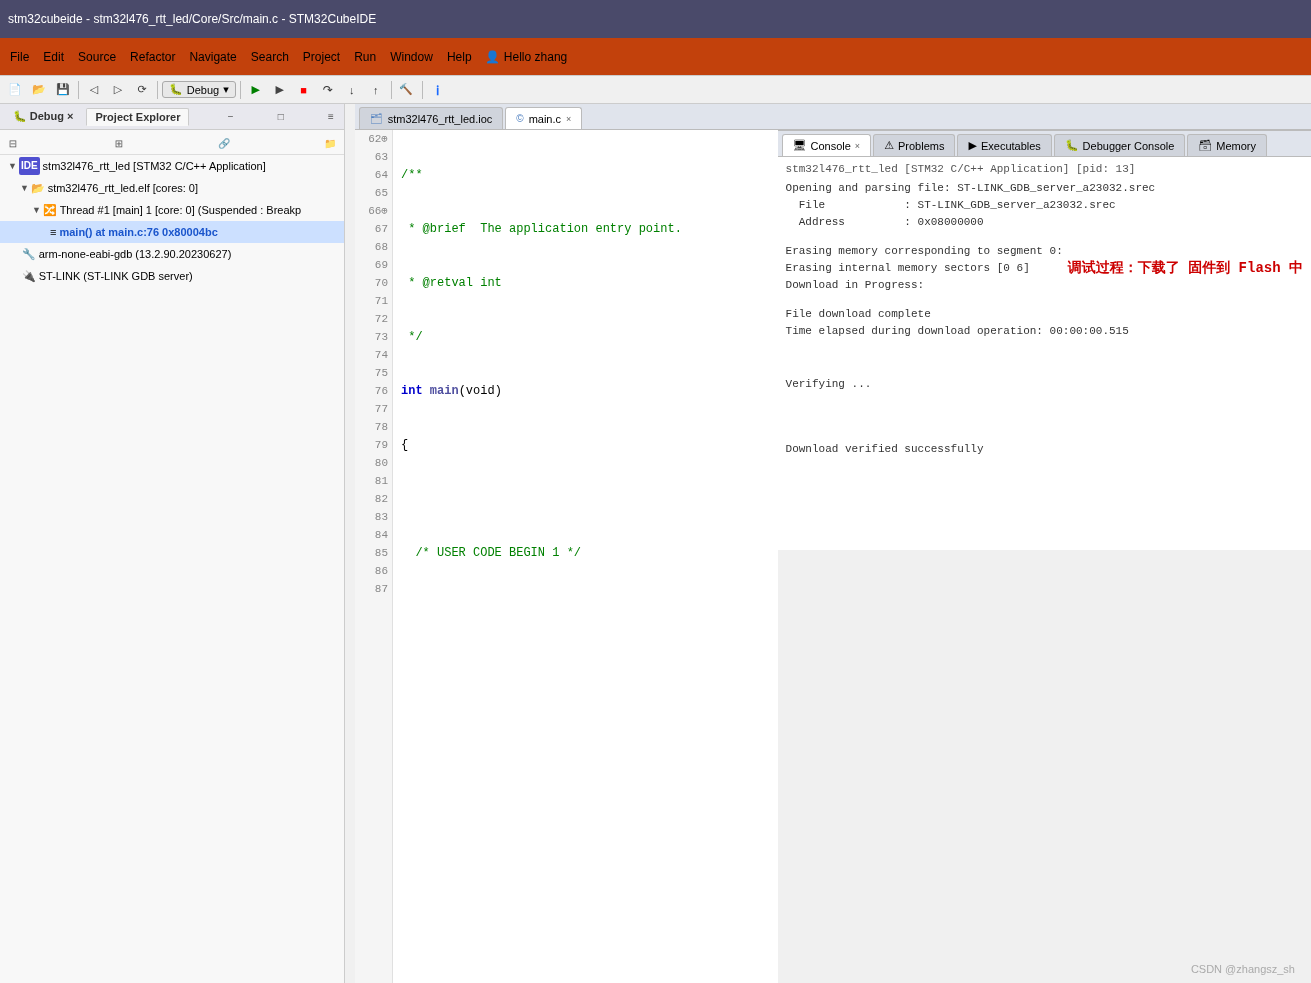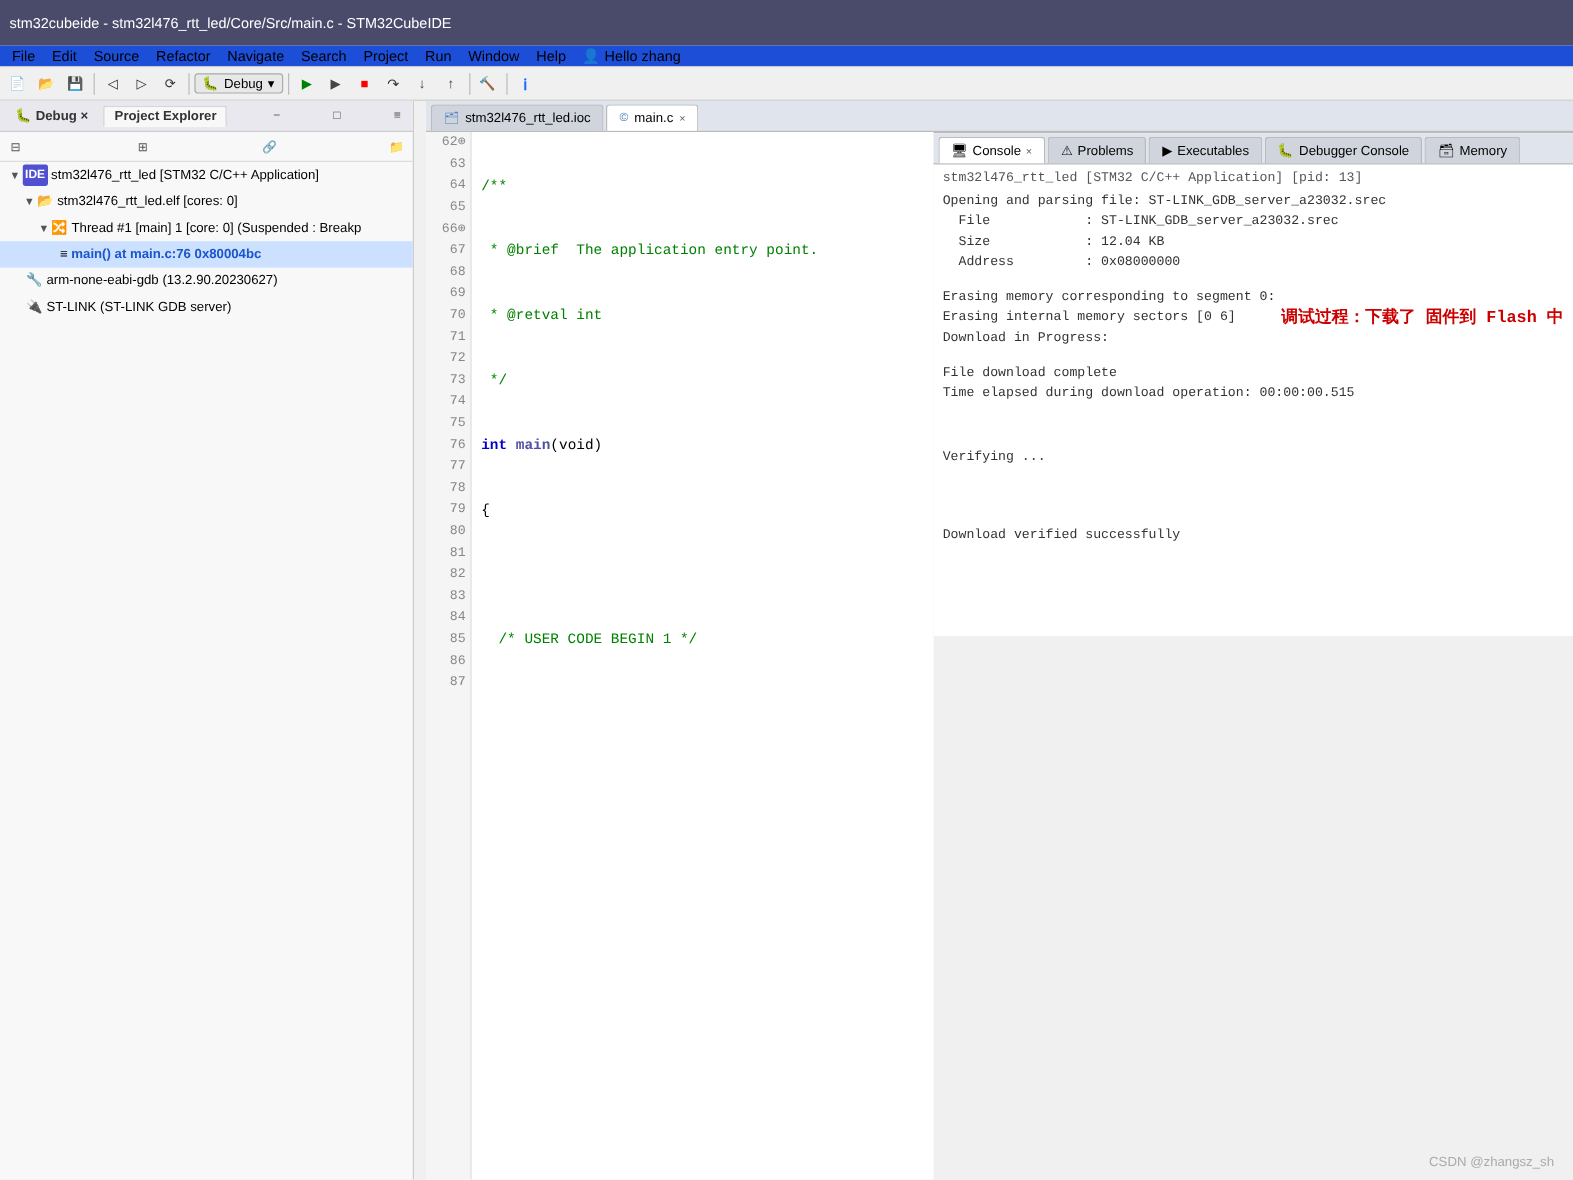--- a/index.html
+++ b/index.html
@@ -19,22 +19,22 @@
       color: #fff;
       height: 38px;
       display: flex;
       align-items: center;
       padding: 0 8px;
       font-size: 12px;
     }
 
     
     #menu-bar {
-      background: #1d4ed8;
-      height: 18px;
+      background: #c2410c;
+      height: 38px;
       display: flex;
       align-items: center;
       padding: 0 4px;
       border-bottom: 1px solid #ccc;
       font-size: 12px;
       gap: 2px;
     }
     .menu-item {
       padding: 2px 6px;
       cursor: pointer;
@@ -537,21 +537,20 @@
             <span>🗃</span>
             <span>Memory</span>
           </div>
         </div>
 
         <div id="console-content">
           <div class="console-header">stm32l476_rtt_led [STM32 C/C++ Application]  [pid: 13]</div>
 
           <div class="console-text">Opening and parsing file: ST-LINK_GDB_server_a23032.srec</div>
           <div class="console-text">  File            : ST-LINK_GDB_server_a23032.srec</div>
-          <div class="console-text">  Size            : 12.04 KB</div>
           <div class="console-text">  Address         : 0x08000000</div>
           <div style="height:12px;"></div>
           <div class="annotation-line">
             <div class="console-text">Erasing memory corresponding to segment 0:</div>
           </div>
           <div class="annotation-line">
             <div class="console-text">Erasing internal memory sectors [0 6]</div>
             <span class="annotation-red" style="margin-left: 30px;">调试过程：下载了 固件到 Flash 中</span>
           </div>
           <div class="console-text">Download in Progress:</div>

